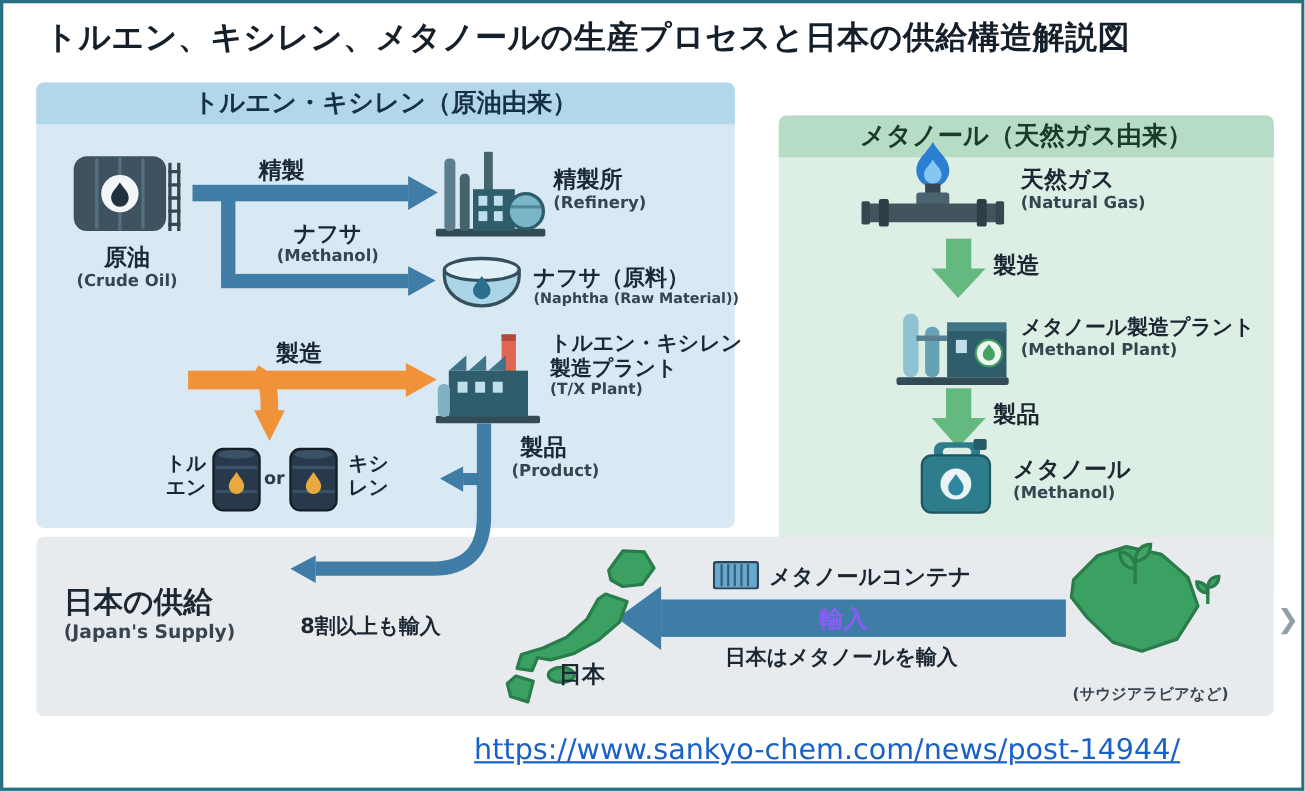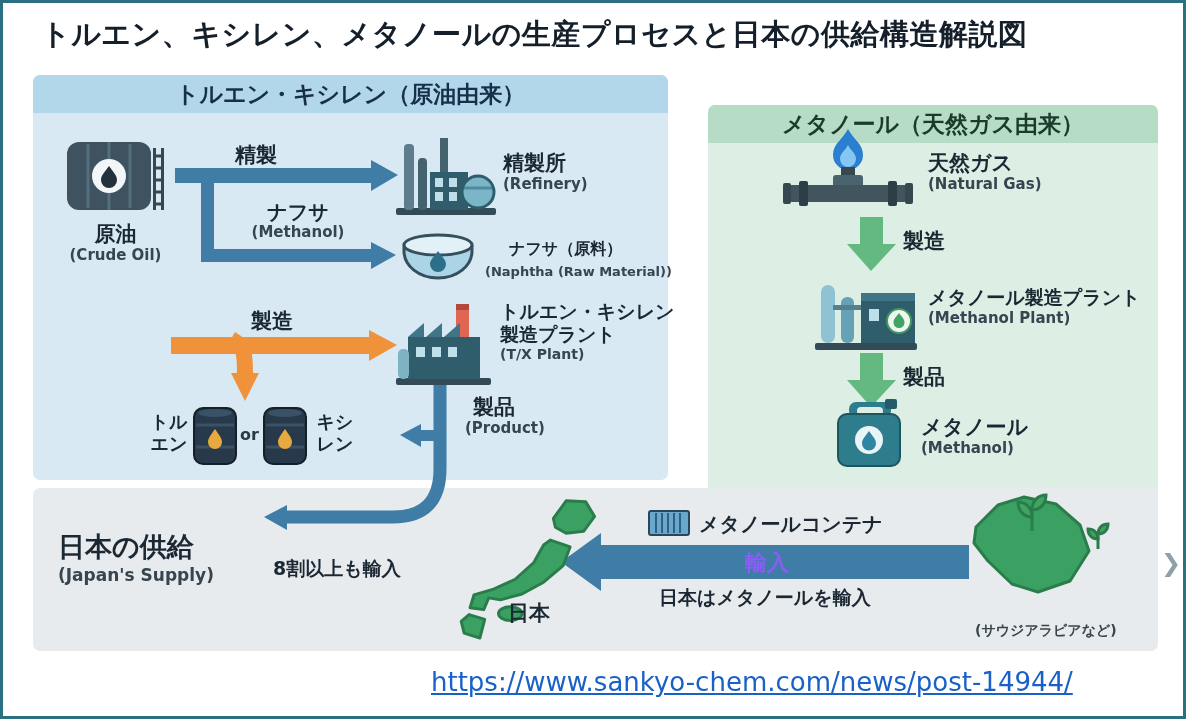--- a/index.html
+++ b/index.html
@@ -127,21 +127,21 @@
   <div class="lbl" style="left:245px;top:196px;width:100px;text-align:center;font-size:20px">ナフサ</div>
   <div class="sub" style="left:245px;top:220px;width:100px;text-align:center;font-size:15px">(Methanol)</div>
 
   <div class="abs" style="left:396px;top:226px;width:78px;height:62px">
     <svg width="78" height="62" viewBox="0 0 78 62">
       <path d="M5,16 v6 c0,15 15,27 34,27 s34,-12 34,-27 v-6" fill="#abd4e6" stroke="#35505c" stroke-width="3"></path>
       <ellipse cx="39" cy="16" rx="34" ry="10" fill="#e2f1f8" stroke="#35505c" stroke-width="3"></ellipse>
       <path d="M39,22 c4,6 8,9 8,13 a8,8 0 1,1 -16,0 c0,-4 4,-7 8,-13 z" fill="#2c6f8a"></path>
     </svg>
   </div>
-  <div class="lbl" style="left:506px;top:236px;font-size:16px">ナフサ（原料）</div>
+  <div class="lbl" style="left:482px;top:236px;font-size:20px">ナフサ（原料）</div>
   <div class="sub" style="left:482px;top:261px;font-size:13px">(Naphtha (Raw Material))</div>
 
   <div class="lbl" style="left:248px;top:304px;font-size:21px">製造</div>
 
   <div class="abs" style="left:393px;top:298px;width:95px;height:84px">
     <svg width="95" height="84" viewBox="0 0 95 84">
       <rect x="0" y="77" width="95" height="7" rx="2" fill="#324b56"></rect>
       <rect x="60" y="3" width="13" height="36" fill="#df6652"></rect>
       <rect x="60" y="3" width="13" height="6" fill="#b24a3c"></rect>
       <rect x="12" y="36" width="72" height="42" fill="#2f5d6b"></rect>

